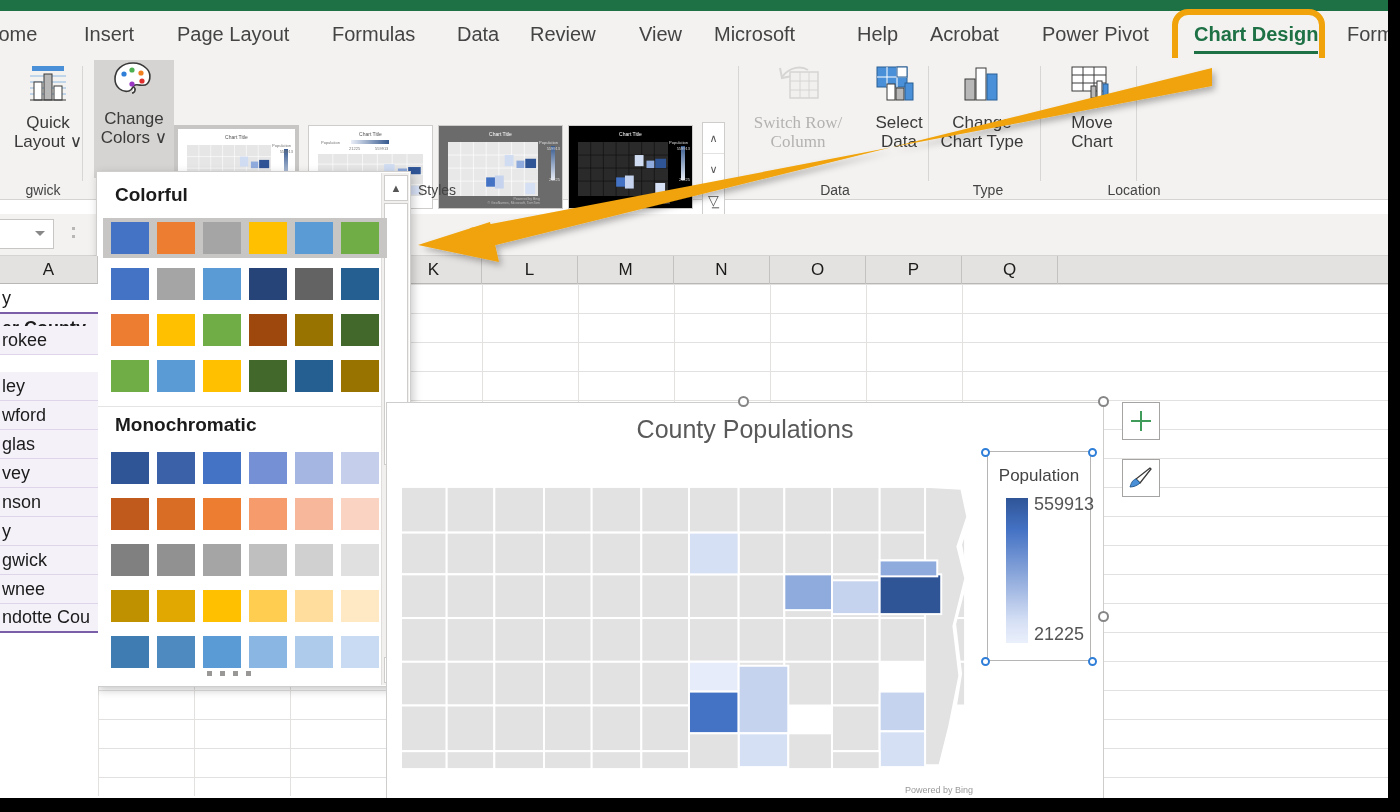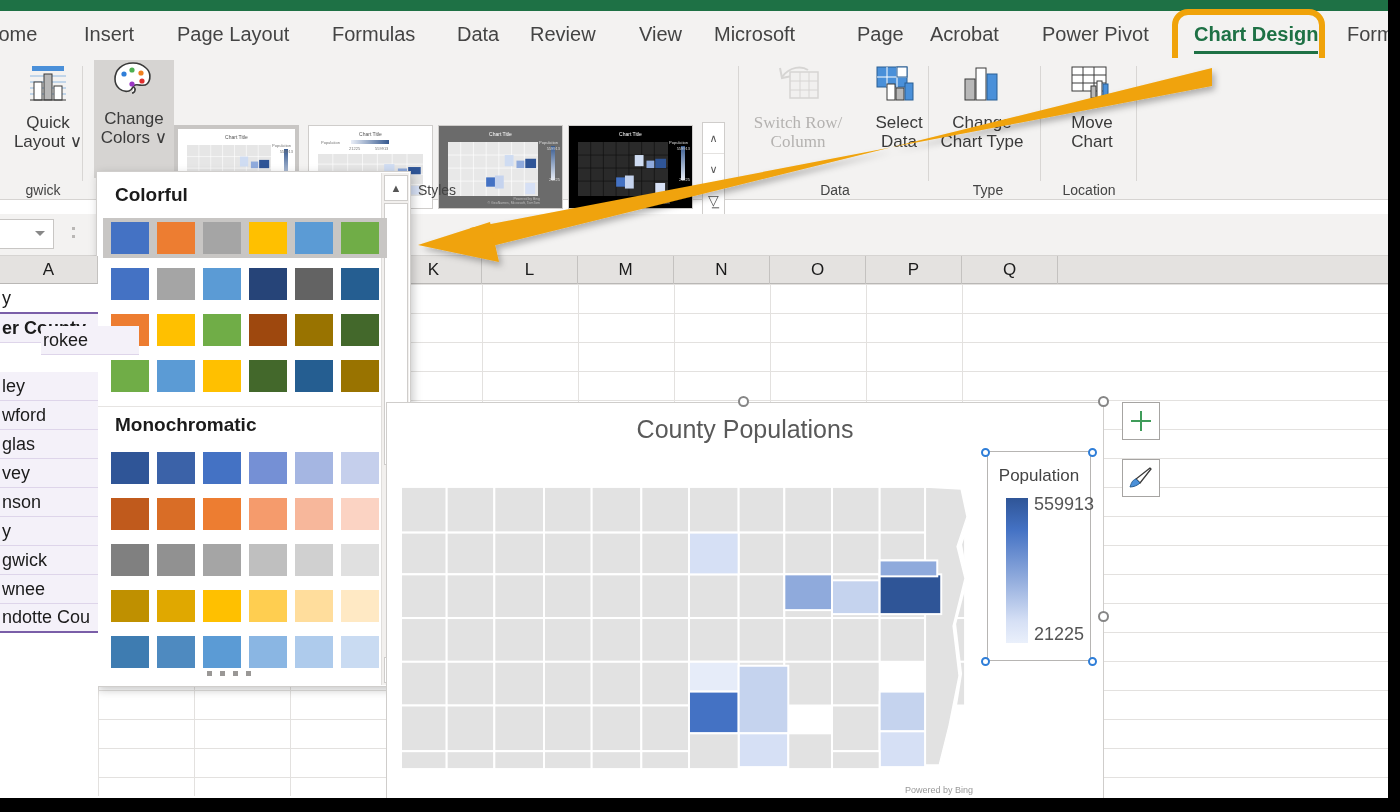--- a/index.html
+++ b/index.html
@@ -311,21 +311,21 @@
       <div class="tab" style="left: 528px;">
         <span>Review</span>
       </div>
       <div class="tab" style="left: 637px;">
         <span>View</span>
       </div>
       <div class="tab" style="left: 712px;">
         <span>Microsoft</span>
       </div>
       <div class="tab" style="left: 855px;">
-        <span>Page</span>
+        <span>Help</span>
       </div>
       <div class="tab" style="left: 928px;">
         <span>Acrobat</span>
       </div>
       <div class="tab active" style="left: 1192px;">
         <span>Chart Design</span>
         <div class="tab-underline"></div>
       </div>
       <div class="tab" style="left: 1040px;">
         <span>Power Pivot</span>
@@ -534,21 +534,21 @@
             <rect x="28" y="17" width="5" height="17" fill="#fff" stroke="#3a3a3a"></rect>
             <rect x="34" y="20" width="5" height="14" fill="#4a90d9" stroke="#2a5f93"></rect>
           </svg></span>
         <span>Move</span>
         <span>Chart</span>
       </div>
       <div class="grp-label" style="left: 0px; width: 86px; top: 124px;">gwick</div>
       <div class="grp-label" style="left: 392px; width: 90px; top: 124px;">Styles</div>
       <div class="grp-label" style="left: 740px; width: 190px; top: 124px;">Data</div>
       <div class="grp-label" style="left: 930px; width: 116px; top: 124px;">Type</div>
-      <div class="grp-label" style="left: 1046px; width: 86px; top: 124px;">Location</div>
+      <div class="grp-label" style="left: 1091px; width: 86px; top: 124px;">Location</div>
     </div>
 
   <div class="fbar">
     <div class="namebox">
       <div class="nb-caret"></div>
     </div>
     <div class="fb-dots">
       <span></span>
         <span></span>
     </div>
@@ -593,21 +593,21 @@
     <div class="leftcol" id="leftcol">
         <div class="leftcol-hdr">
           <span>A</span>
         </div>
         <div class="tblrow hdr" style="top: 29px;">
           <span>y</span>
         </div>
         <div class="tblrow alt" style="top: 58px; font-weight: bold;">
           <span>er County</span>
         </div>
-        <div class="tblrow alt" style="top: 70px; margin-left: 41px;">
+        <div class="tblrow alt" style="top: 70px;">
           <span>rokee</span>
         </div>
         <div class="tblrow alt" style="top: 116px;">
           <span>ley</span>
         </div>
         <div class="tblrow alt" style="top: 145px;">
           <span>wford</span>
         </div>
         <div class="tblrow alt" style="top: 174px;">
           <span>glas</span>

